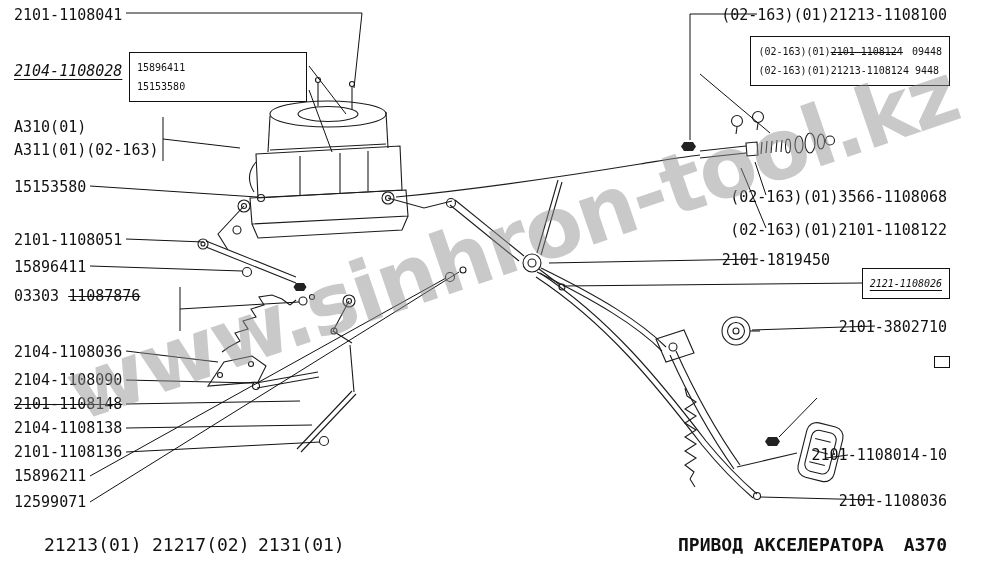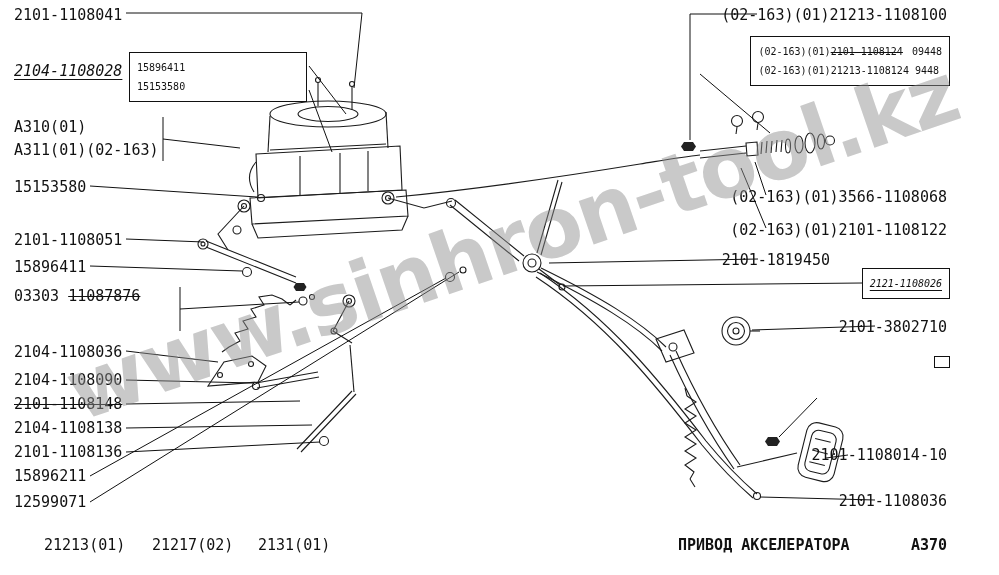--- a/index.html
+++ b/index.html
@@ -8,21 +8,21 @@
   .art{position:absolute;left:0;top:0;}
   .lbl{position:absolute;font-size:15px;line-height:19px;white-space:nowrap;color:#111;}
   .rt{text-align:left;}
   .ul{text-decoration:underline;text-underline-offset:3px;font-style:italic;}
   .s{text-decoration:line-through;}
   .box{position:absolute;border:1.4px solid #111;padding:5px 7px;font-size:10px;line-height:19px;white-space:nowrap;background:transparent;}
   .g9{margin-left:9px;} .g18{margin-left:18px;} .g27{margin-left:27px;}
   .wm{position:absolute;left:70px;top:345px;font-family:"DejaVu Sans",sans-serif;font-weight:bold;
       font-size:84px;letter-spacing:-2px;color:#8f8f8f;opacity:.48;white-space:nowrap;
       transform:rotate(-19deg);transform-origin:0 50%;pointer-events:none;z-index:5;}
-  .foot{position:absolute;top:536px;font-size:15px;line-height:18px;white-space:nowrap;}
+  .foot{position:absolute;top:536px;font-size:18px;line-height:18px;white-space:nowrap;}
   .b{font-weight:bold;}
 </style>
 </head>
 <body>
 
 <div class="page">
 
   <svg class="art" width="999" height="575" viewBox="0 0 999 575">
 
     <g stroke="#1c1c1c" stroke-width="1.1" fill="none">

